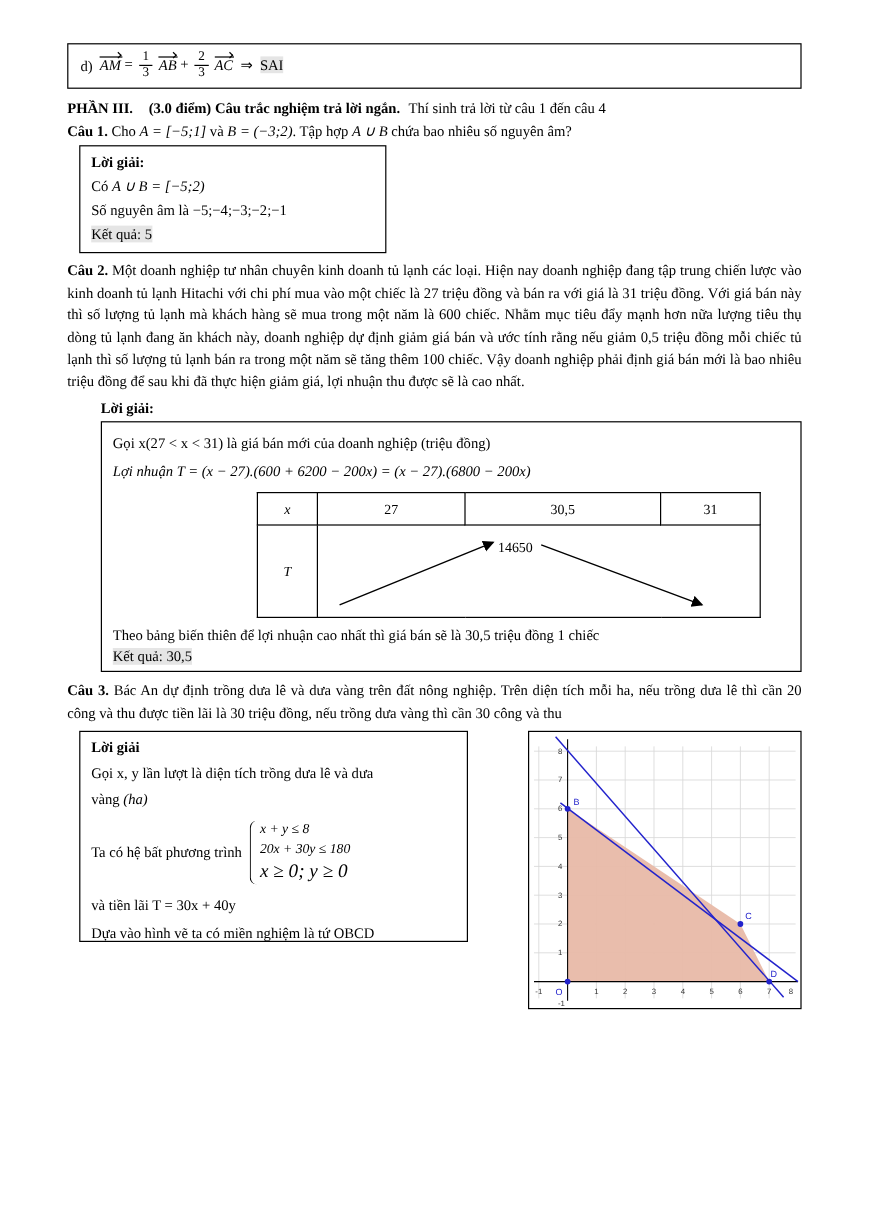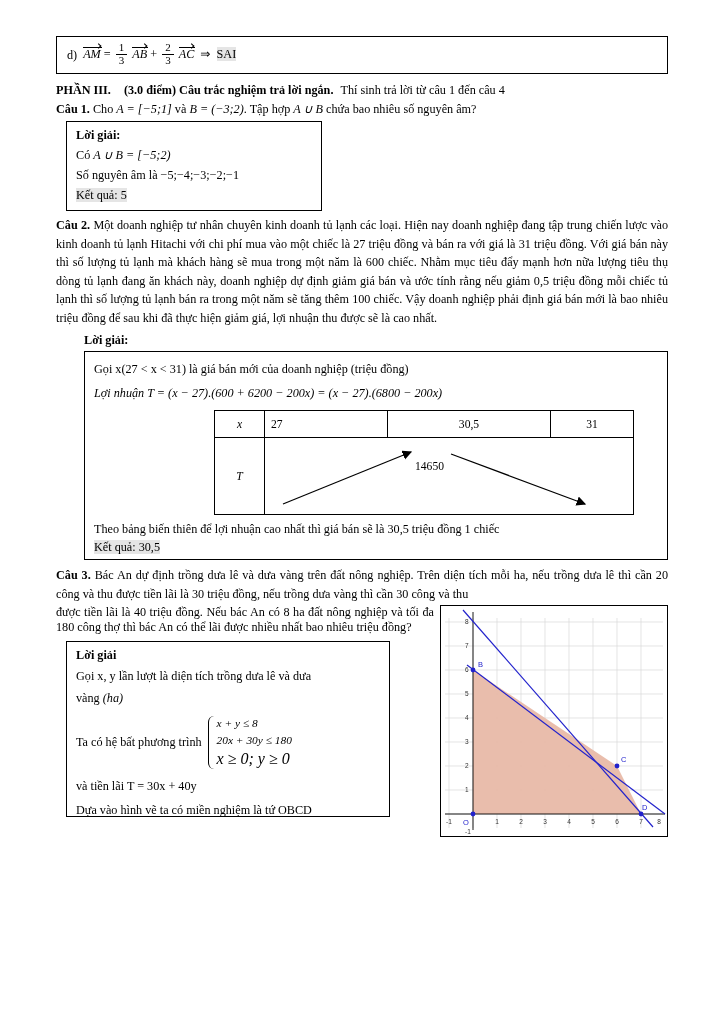--- a/index.html
+++ b/index.html
@@ -122,28 +122,28 @@
 
   <div class="subbox" style="width:584px;margin-left:28px;margin-top:3px;padding-bottom:2px;">
     <div style="margin:4px 0 8px 0">Gọi  x(27 &lt; x &lt; 31) là giá bán mới của doanh nghiệp (triệu đồng)</div>
     <div style="margin:9px 0" class="mathi">Lợi nhuận  T = (x − 27).(600 + 6200 − 200x) = (x − 27).(6800 − 200x)</div>
 
     <div style="margin:2px 0 0 120px;width:420px;position:relative">
       <table class="bbt">
         <tbody>
               <tr>
           <td style="width:52px;text-align:center" class="mathi">x</td>
-          <td style="width:110px;text-align:left">27</td>
+          <td style="width:110px;text-align:center">27</td>
           <td style="width:150px;text-align:center">30,5</td>
           <td style="text-align:center">31</td>
         </tr>
         <tr>
           <td style="text-align:center" class="mathi">T</td>
           <td colspan="3" style="height:76px;padding:0;position:relative">
-            <div style="position:absolute;left:150px;top:22px">14650</div>
+            <div style="position:absolute;left:150px;top:12px">14650</div>
             <svg width="368" height="76" viewBox="0 0 368 76">
               <defs>
                 <marker id="ah" markerWidth="9" markerHeight="9" refX="7" refY="4" orient="auto">
                   <path d="M0,0 L8,4 L0,8 z" fill="#000"></path>
                 </marker>
               </defs>
               <line x1="18" y1="66" x2="146" y2="14" stroke="#000" stroke-width="1.2" marker-end="url(#ah)"></line>
               <line x1="186" y1="16" x2="320" y2="66" stroke="#000" stroke-width="1.2" marker-end="url(#ah)"></line>
             </svg>
           </td>
@@ -155,21 +155,20 @@
     <div style="margin:7px 0 2px 0">Theo bảng biến thiên để lợi nhuận cao nhất thì giá bán sẽ là  30,5  triệu đồng 1 chiếc</div>
     <div style="margin:3px 0 2px 0"><span class="hl">Kết quả: 30,5</span></div>
   </div>
 
   <div class="para" style="margin-top:6px">
     <span class="bold">Câu 3.</span>
     <span>Bác An dự định trồng dưa lê và dưa vàng trên đất nông nghiệp. Trên diện tích mỗi ha, nếu trồng dưa lê thì cần 20 công và thu được tiền lãi là 30 triệu đồng, nếu trồng dưa vàng thì cần 30 công và thu</span>
   </div>
 
   <div style="position:relative;margin-top:2px;height:232px" class="sq">
-    <div style="width:378px" class="just">được tiền lãi là 40 triệu đồng. Nếu bác An có 8 ha đất nông nghiệp và tối đa 180 công thợ thì bác An có thể lãi được nhiều nhất bao nhiêu triệu đồng?</div>
 
     <div class="subbox" style="width:324px;margin-left:10px;margin-top:6px;height:176px">
       <div class="bold">Lời giải</div>
       <div style="margin:6px 0 0 0">Gọi  x, y  lần lượt là diện tích trồng dưa lê và dưa</div>
       <div style="margin:7px 0 0 0">
         <span>vàng</span>
         <span class="mathi">(ha)</span>
       </div>
       <div style="margin:9px 0 0 0;display:flex;align-items:center">
         <span>Ta có hệ bất phương trình</span>

